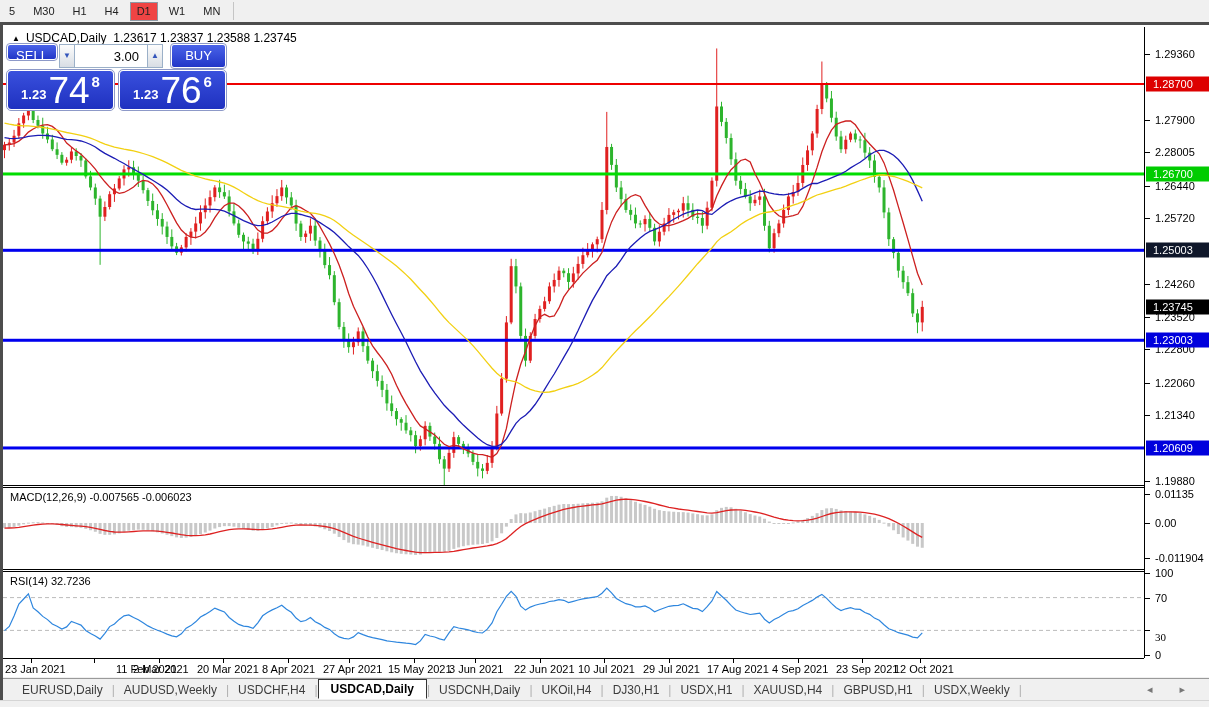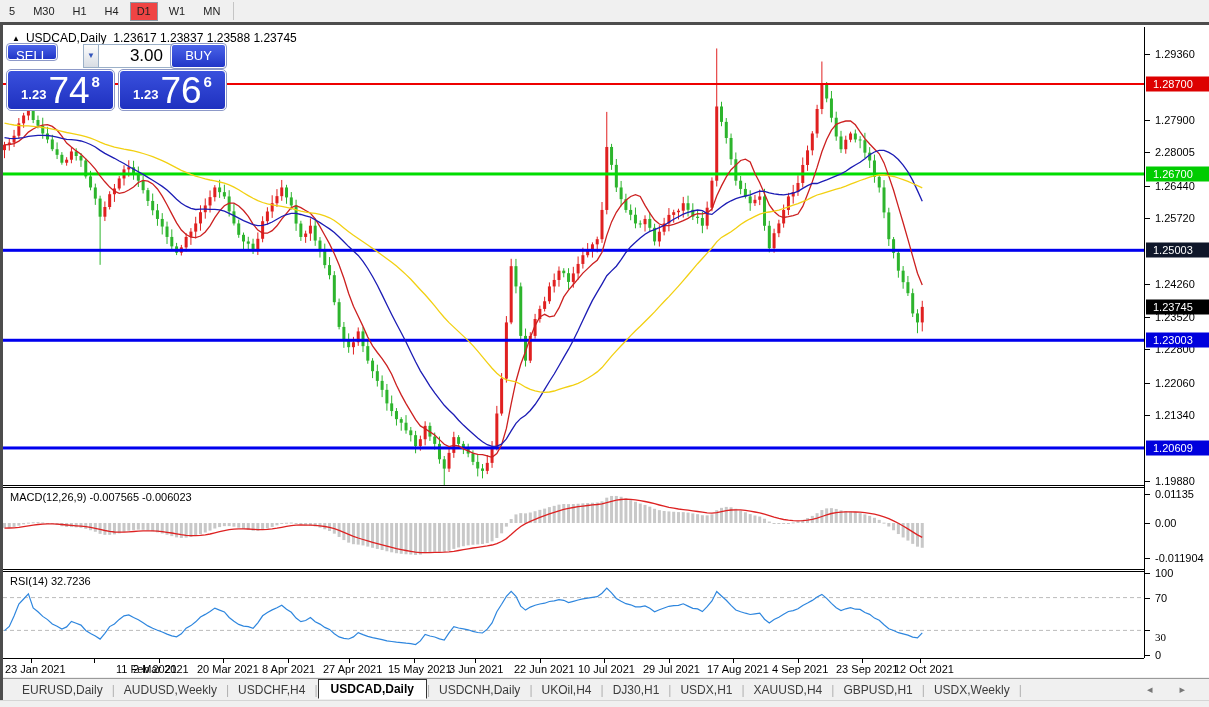--- a/index.html
+++ b/index.html
@@ -29,29 +29,29 @@
   .axis-tick  { position:absolute; left:1145px; width:5px; height:1px; background:#000; z-index:9; }
   .axis-label { position:absolute; left:1155px; font-size:11px; color:#000; transform:translateY(-50%); z-index:9; white-space:nowrap;}
   .axis-badge { position:absolute; left:1146px; width:63px; height:15px; font-size:11px; color:#fff;
                 line-height:15px; padding-left:7px; transform:translateY(-50%); z-index:10; white-space:nowrap;}
   .ind-label  { position:absolute; left:10px; font-size:11px; color:#000; z-index:9; }
   
   .date-label { position:absolute; top:663px; font-size:11px; color:#000; z-index:9; white-space:nowrap; }
   .date-tick  { position:absolute; top:659px; width:1px; height:4px; background:#000; z-index:9; }
   
   .trade-panel { position:absolute; left:7px; top:44px; width:219px; height:66px; z-index:40; }
-  .tp-row1 { position:absolute; left:0; top:0; width:219px; height:16px; display:flex;gap:24px; }
+  .tp-row1 { position:absolute; left:0; top:0; width:219px; height:16px; display:flex; }
   .tp-btn { background:linear-gradient(#4a63e8,#2136c8); border:1px solid #ffffff; outline:1px solid #8d99c8;
             color:#fff; font-size:13px; text-align:center; line-height:21px; border-radius:3px; cursor:pointer; }
   .tp-sell-btn { width:50px; } .tp-buy-btn { position:absolute; right:0; top:0; width:55px; height:24px; }
   .tp-spin { display:flex; margin-left:2px; }
   .tp-spin-btn { width:16px; height:24px; background:linear-gradient(#fdfdfd,#d8dde4); border:1px solid #9bb0c8;
                  color:#3355bb; font-size:8px; text-align:center; line-height:22px; cursor:pointer; }
   .tp-vol { width:72px; height:24px; border:1px solid #9bb0c8; border-left:none; border-right:none;
-            font-size:17px; text-align:right; padding-right:8px; font-family:"Liberation Sans",sans-serif; }
+            font-size:13px; text-align:right; padding-right:8px; font-family:"Liberation Sans",sans-serif; }
   .tp-quote { position:absolute; top:26px; width:107px; height:40px; border-radius:4px;
               background:linear-gradient(#3950dd,#1f31c0); border:1px solid #ffffff; outline:1px solid #8d99c8;
               color:#fff; display:flex; align-items:flex-end; justify-content:center; padding-bottom:3px; cursor:pointer;}
   .tp-quote .small { font-size:13px; font-weight:bold; margin-right:2px; margin-bottom:4px; }
   .tp-quote .big   { font-size:37px; line-height:30px; font-weight:normal; }
   .tp-quote .sup   { font-size:15px; font-weight:bold; margin-left:2px; margin-bottom:16px; }
   
   .tabbar { position:absolute; left:3px; top:678px; width:1206px; height:22px; background:#f0f0f0;
             border-top:1px solid #9a9a9a; display:flex; align-items:center; padding-left:10px; z-index:20;}
   .tab { font-size:12px; color:#3c3c3c; padding:18px 9px; white-space:nowrap; cursor:pointer; }

